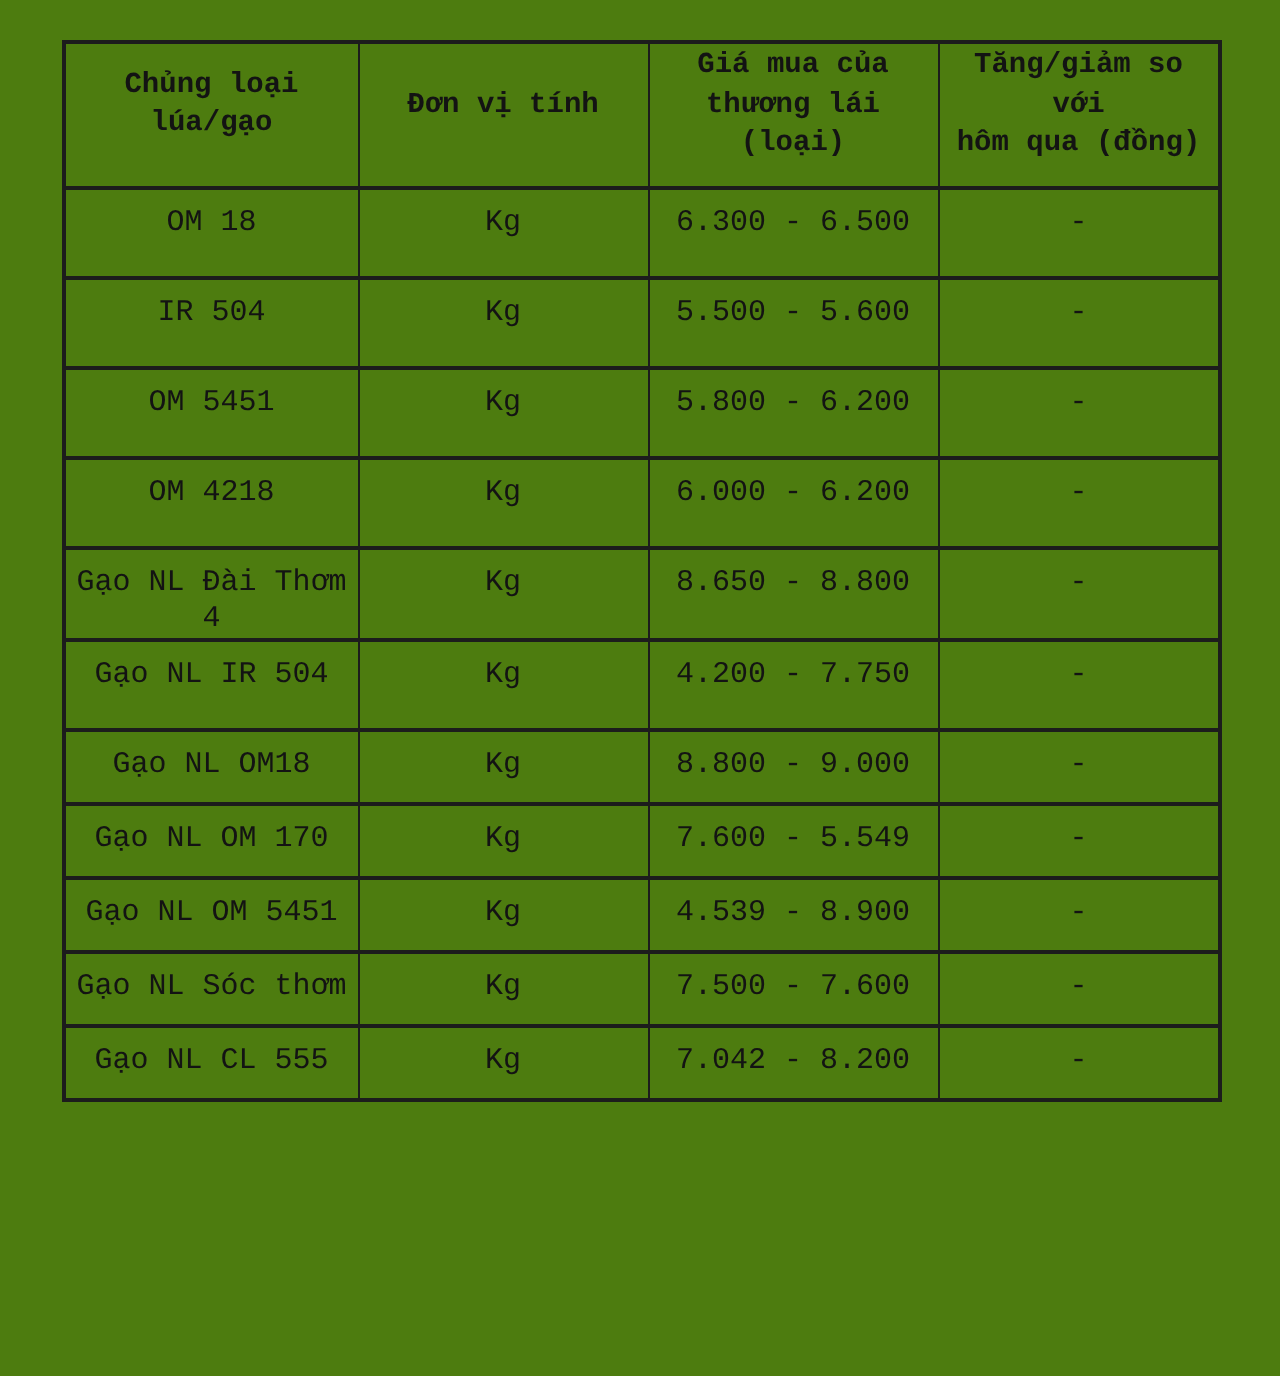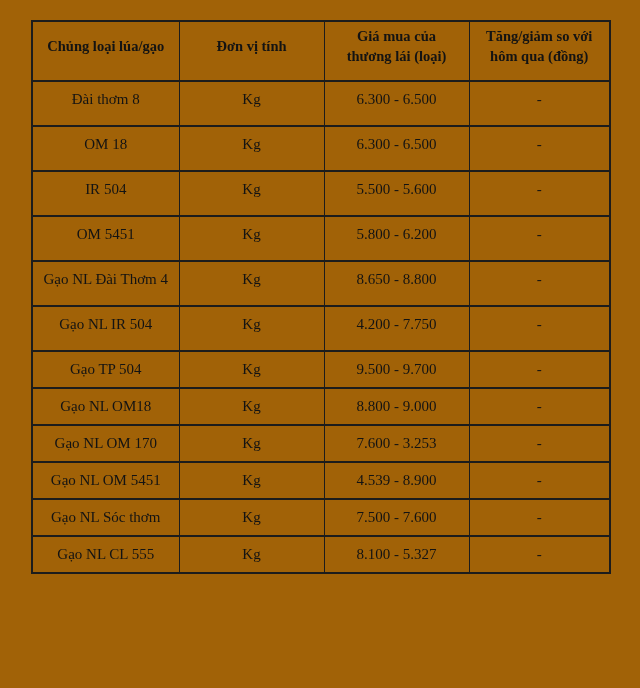--- a/index.html
+++ b/index.html
@@ -4,23 +4,23 @@
 <style>
   html, body {
     margin: 0;
     padding: 0;
     background: #ffffff;
   }
   .sheet {
     position: relative;
     width: 640px;
     height: 688px;
-    background: #a16207;
+    background: #4d7c0f;
     color: #131313;
-    font-family: Liberation Serif, serif;
+    font-family: Liberation Mono, monospace;
     overflow: hidden;
   }
   table.price-table {
     position: absolute;
     left: 31px;
     top: 20px;
     width: 578px;
     border-collapse: collapse;
     table-layout: fixed;
     border: 2px solid #1c1c1c;
@@ -70,86 +70,80 @@
         <th>Chủng loại lúa/gạo</th>
         <th>Đơn vị tính</th>
         <th>Giá mua của
 thương lái (loại)</th>
         <th>Tăng/giảm so với
 hôm qua (đồng)</th>
       </tr>
     </thead>
     <tbody>
       <tr class="row-tall">
-        <td>Đài thơm 8</td>
-        <td>Kg</td>
-        <td>6.300 - 6.500</td>
-        <td>-</td>
-      </tr>
-      <tr class="row-tall">
         <td>OM 18</td>
         <td>Kg</td>
         <td>6.300 - 6.500</td>
         <td>-</td>
       </tr>
       <tr class="row-tall">
         <td>IR 504</td>
         <td>Kg</td>
         <td>5.500 - 5.600</td>
         <td>-</td>
       </tr>
       <tr class="row-tall">
         <td>OM 5451</td>
         <td>Kg</td>
         <td>5.800 - 6.200</td>
         <td>-</td>
       </tr>
       <tr class="row-tall">
+        <td>OM 4218</td>
+        <td>Kg</td>
+        <td>6.000 - 6.200</td>
+        <td>-</td>
+      </tr>
+      <tr class="row-tall">
         <td>Gạo NL Đài Thơm 4</td>
         <td>Kg</td>
         <td>8.650 - 8.800</td>
         <td>-</td>
       </tr>
       <tr class="row-tall">
         <td>Gạo NL IR 504</td>
         <td>Kg</td>
         <td>4.200 - 7.750</td>
         <td>-</td>
       </tr>
       <tr class="row-short">
-        <td>Gạo TP 504</td>
-        <td>Kg</td>
-        <td>9.500 - 9.700</td>
-        <td>-</td>
-      </tr>
-      <tr class="row-short">
         <td>Gạo NL OM18</td>
         <td>Kg</td>
         <td>8.800 - 9.000</td>
         <td>-</td>
       </tr>
       <tr class="row-short">
         <td>Gạo NL OM 170</td>
         <td>Kg</td>
-        <td>7.600 - 3.253</td>
+        <td>7.600 - 5.549</td>
         <td>-</td>
       </tr>
       <tr class="row-short">
         <td>Gạo NL OM 5451</td>
         <td>Kg</td>
         <td>4.539 - 8.900</td>
         <td>-</td>
       </tr>
       <tr class="row-short">
         <td>Gạo NL Sóc thơm</td>
         <td>Kg</td>
         <td>7.500 - 7.600</td>
         <td>-</td>
       </tr>
       <tr class="row-short">
         <td>Gạo NL CL 555</td>
         <td>Kg</td>
-        <td>8.100 - 5.327</td>
+        <td>7.042 - 8.200</td>
         <td>-</td>
       </tr>
     </tbody>
   </table>
 </div>
 
 </body></html>

